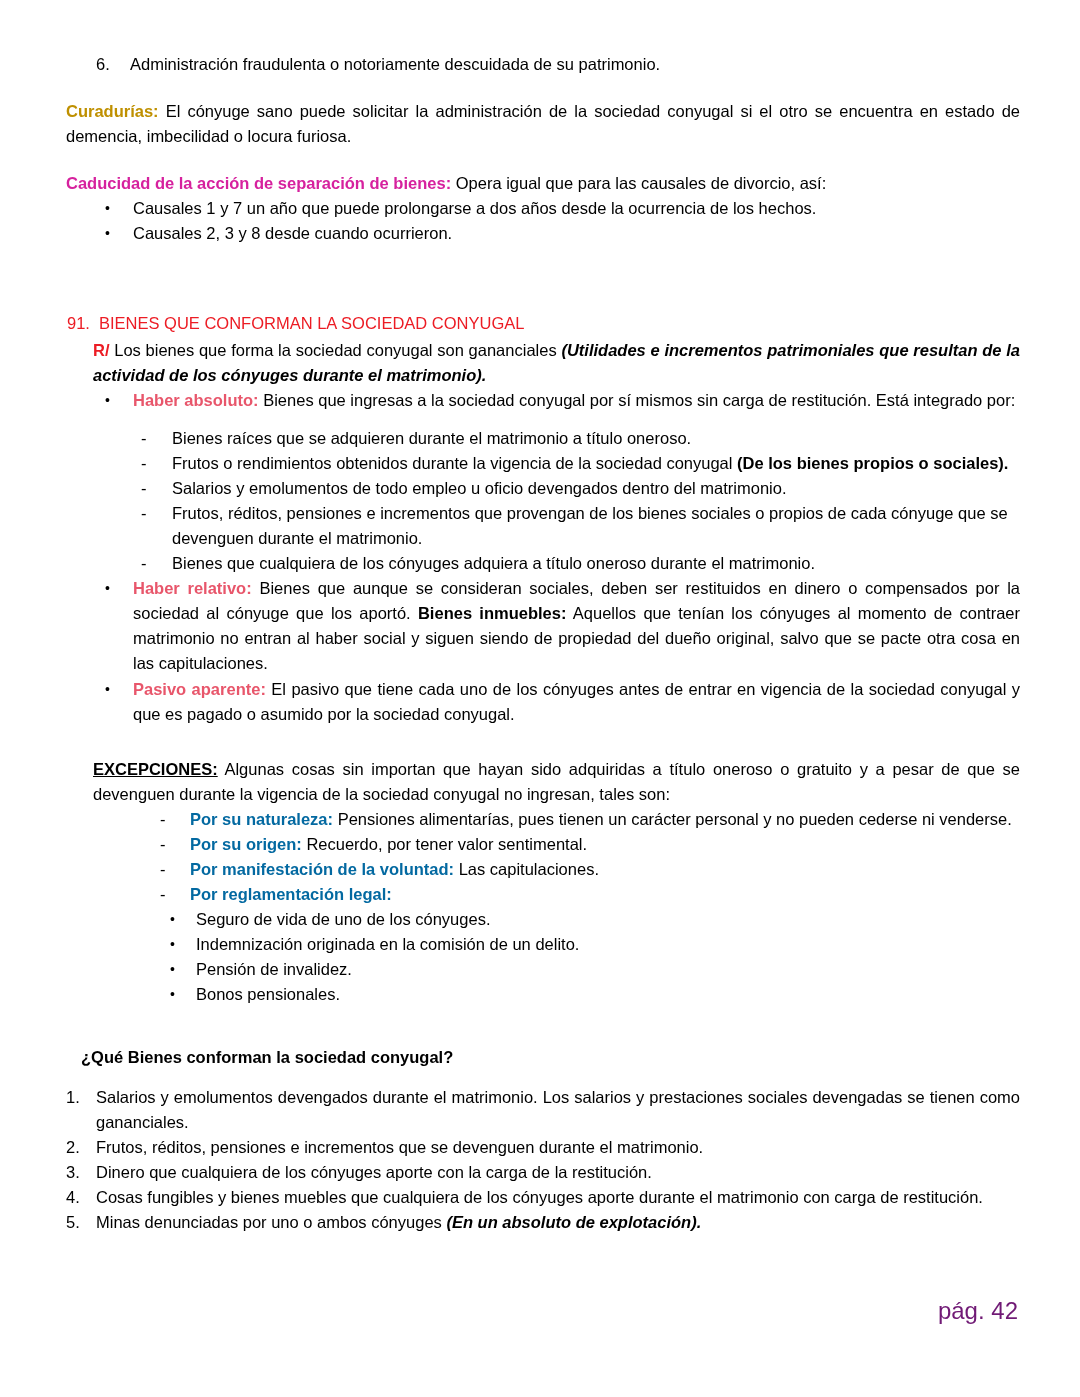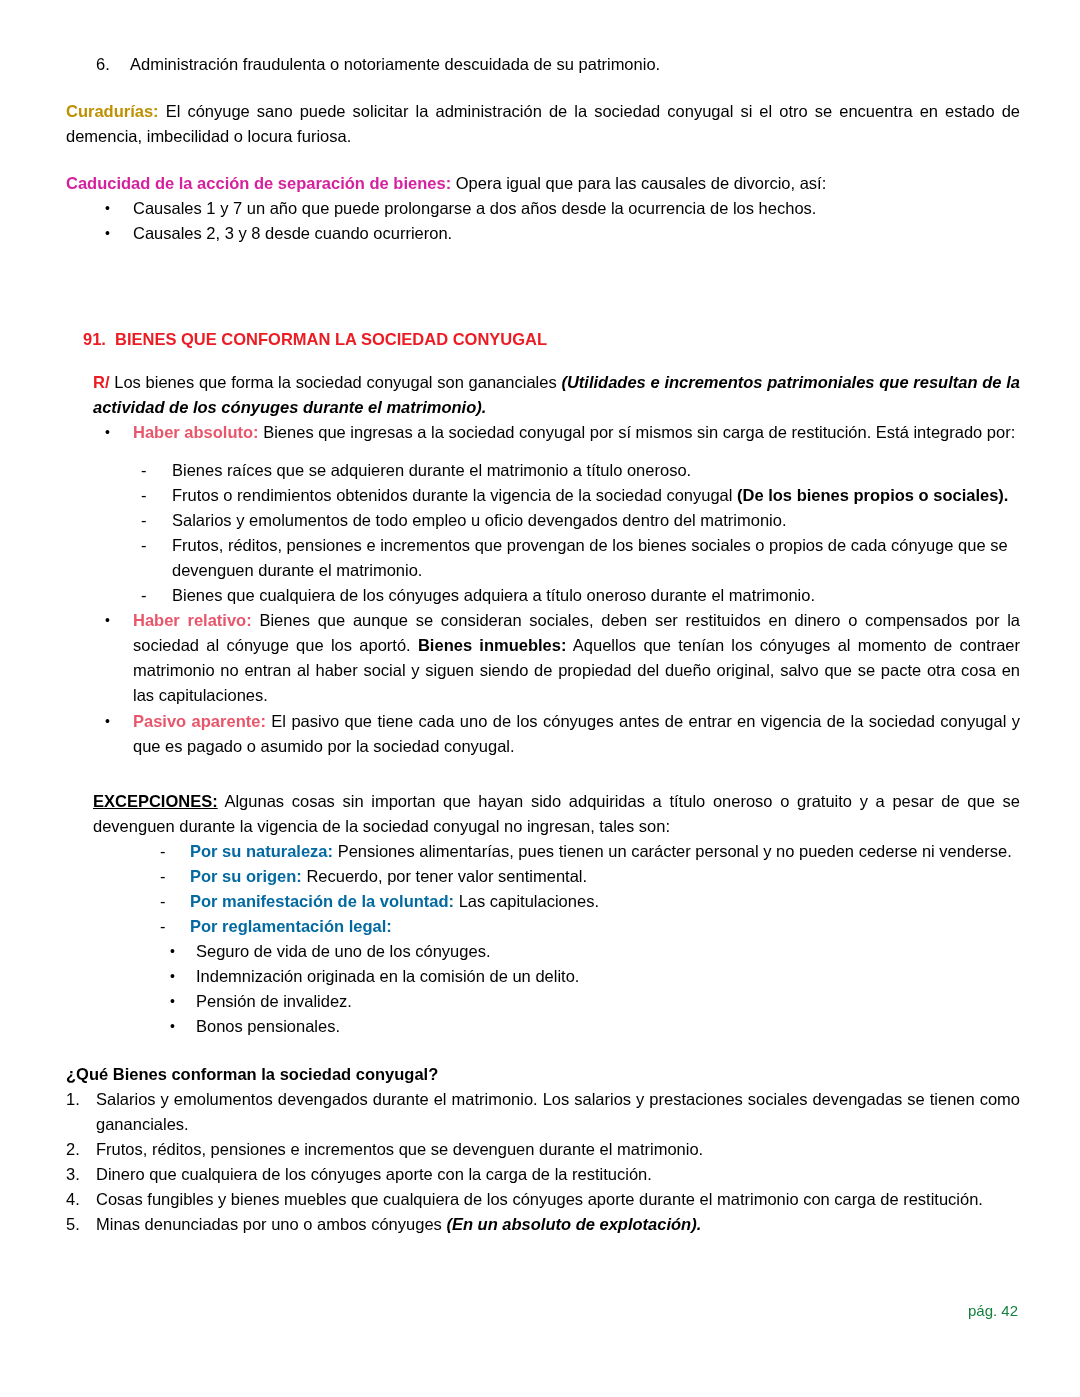--- a/index.html
+++ b/index.html
@@ -64,43 +64,43 @@
   .c-gold     { color: #BF9000; font-weight: bold; }
   .c-magenta  { color: #D6219E; font-weight: bold; }
   .c-red      { color: #EC1C24; font-weight: bold; }
   .c-rose     { color: #E8566B; font-weight: bold; }
   .c-darkred  { color: #0369a1; font-weight: bold; }
   .b  { font-weight: bold; }
   .bi { font-weight: bold; font-style: italic; }
   .u  { text-decoration: underline; }
 
   .sec-head {
-    margin: 17px;
-    font-weight: bold;
+    margin: 1px;
+    font-weight: normal;
     color: #EC1C24;
   }
   .sec-head .marker { width: 32px; }
 
   .sp-xs { height: 8px; }
   .sp-sm { height: 13px; }
   .sp-md { height: 22px; }
   .sp-lg { height: 56px; }
   .sp-xl { height: 30px; }
 
   .qhead {
     font-weight: bold;
-    margin: 0;
+    margin: 15px;
   }
 
   .footer {
     position: absolute;
     right: 62px;
-    bottom: 74px;
-    font-size: 15px;
-    color: #15803d;
+    bottom: 68px;
+    font-size: 24px;
+    color: #701a75;
   }
 </style>
 </head>
 <body>
 
 <div class="page">
 
   <div class="row num-top">
     <span class="marker">6.</span>
     <span class="body left">Administración fraudulenta o notoriamente descuidada de su patrimonio.</span>

